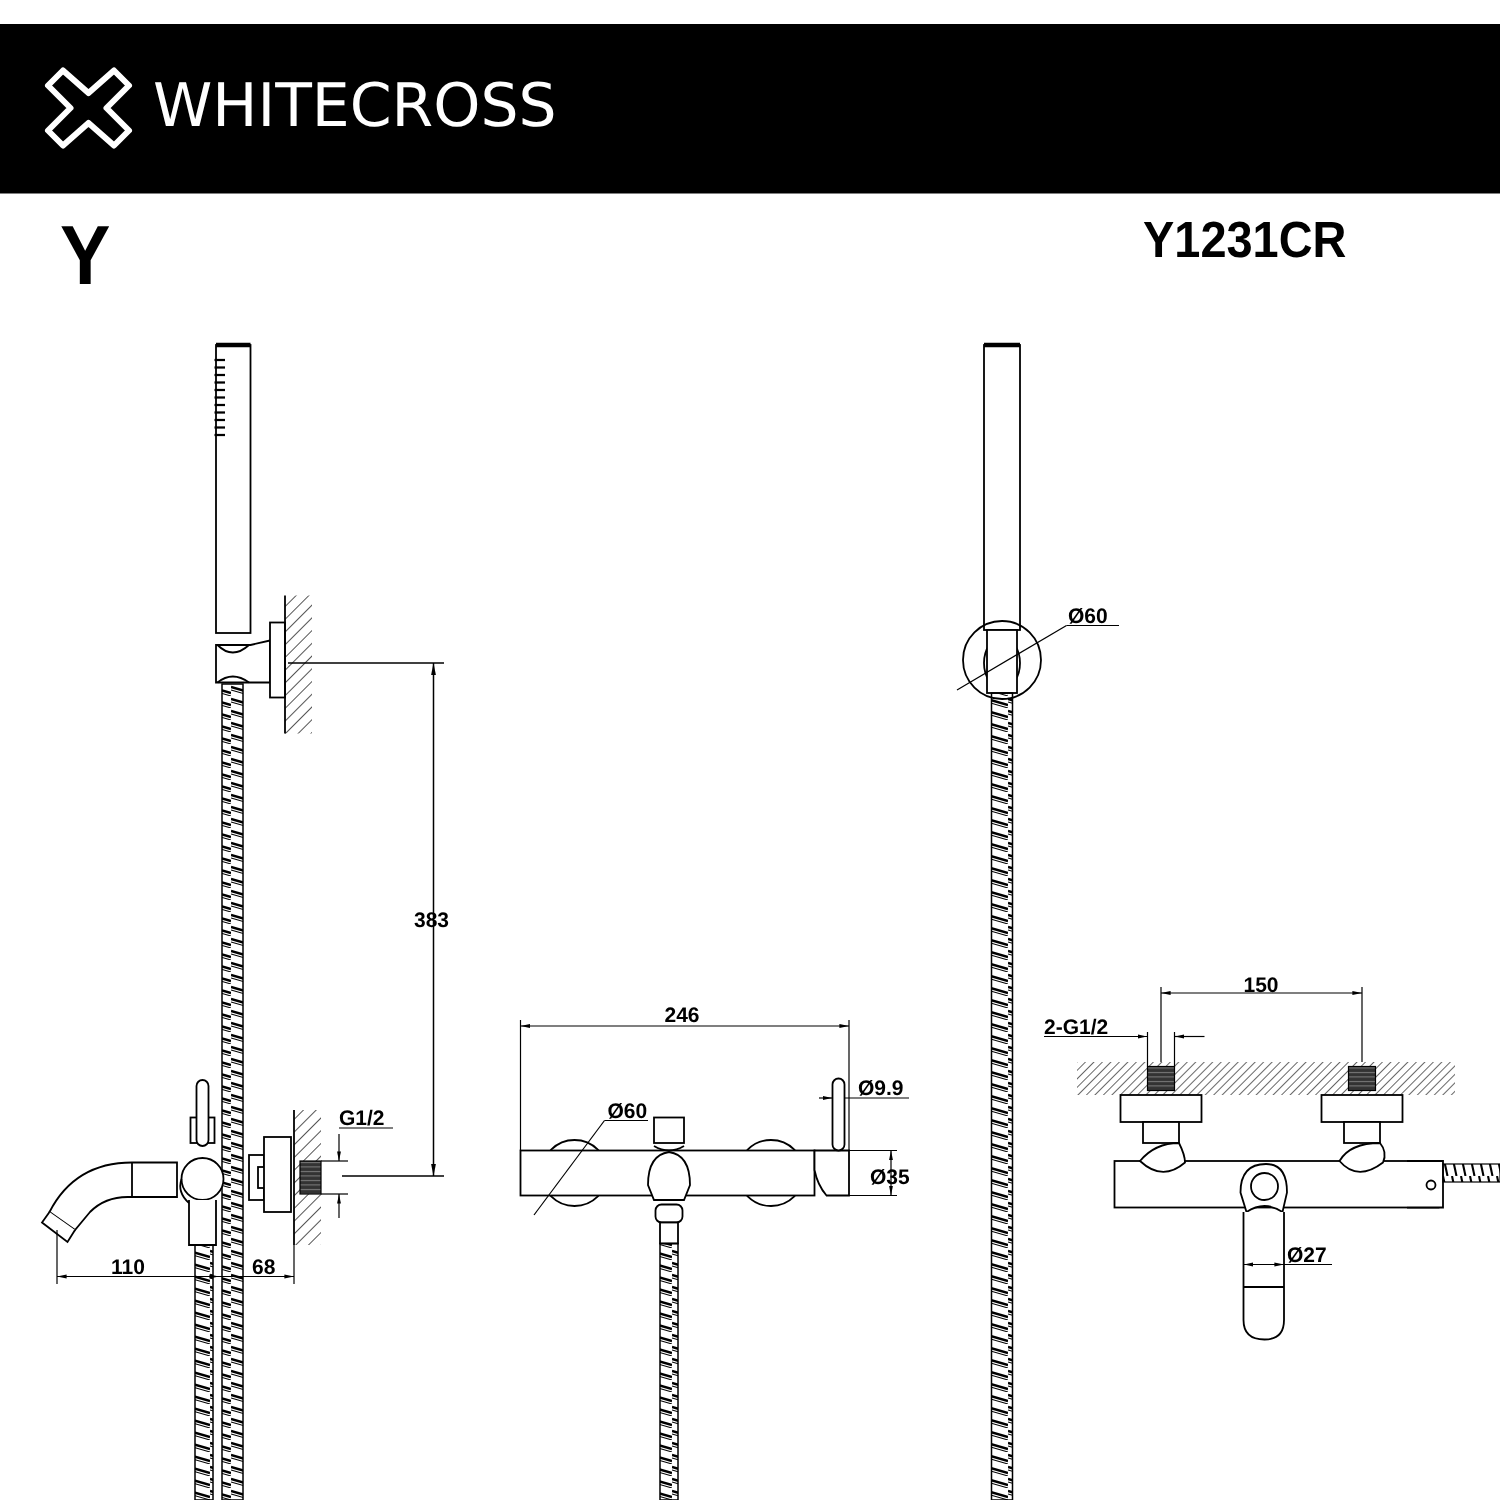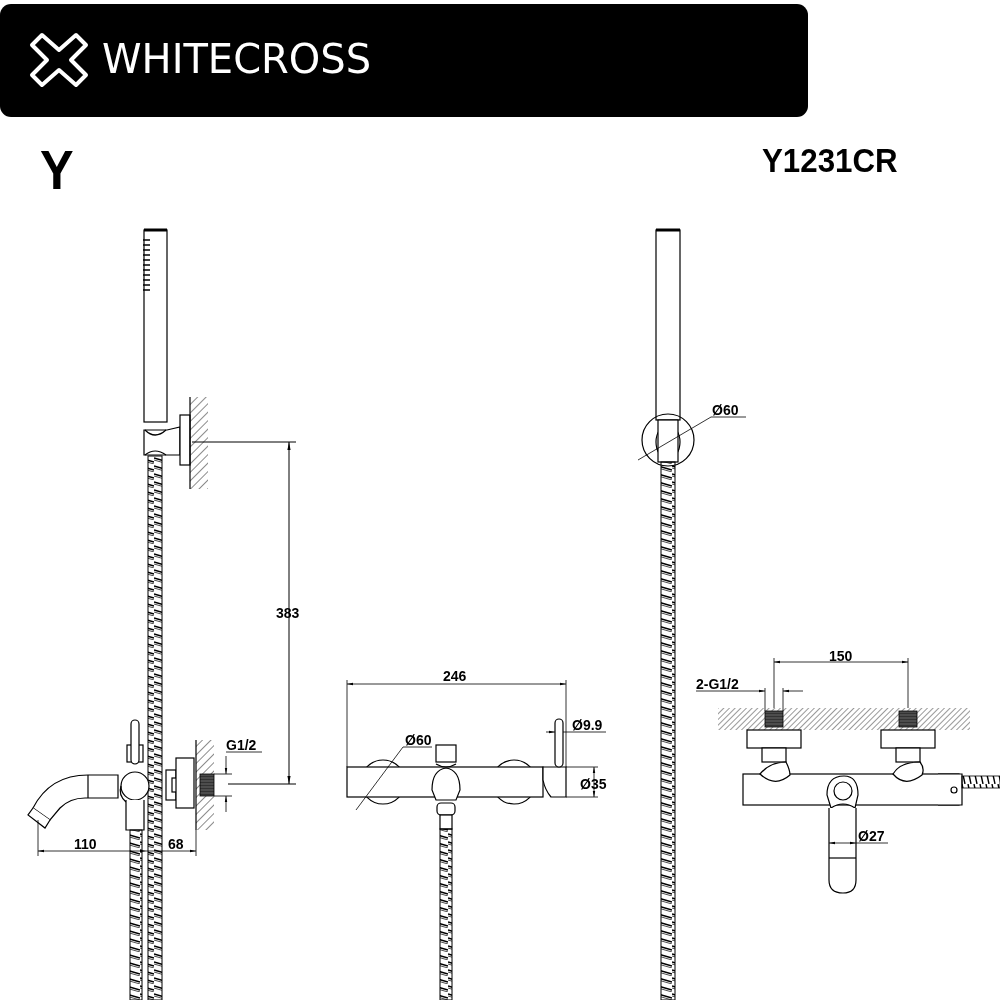--- a/index.html
+++ b/index.html
@@ -1,17 +1,17 @@
 <!DOCTYPE html>
 <html><head>
 <meta charset="utf-8">
 <style>
   html, body { margin: 0; padding: 0; background: #ffffff; }
   body { width: 1000px; height: 1000px; position: relative; overflow: hidden; font-family: "Liberation Sans", sans-serif; }
-  .header { position: absolute; left: 0; top: 4px; width: 808px; height: 113px; background: #000000; border-radius: 11px; }
+  .header { position: absolute; left: 0; top: 16px; width: 1000px; height: 113px; background: #000000; }
   .logo { position: absolute; left: 28px; top: 27px; width: 62px; height: 58px; }
   .brand { position: absolute; left: 102px; top: 30px; color: #ffffff; font-family: "DejaVu Sans", sans-serif; font-size: 40px; font-weight: normal; letter-spacing: 0px; line-height: 50px; }
   .series { position: absolute; left: 40px; top: 138px; font-family: "Liberation Sans", sans-serif; font-size: 56px; font-weight: bold; color: #000; transform: scaleX(0.9); transform-origin: left top; line-height: 64px; }
   .model { position: absolute; left: 762px; top: 140px; font-family: "Liberation Sans", sans-serif; font-size: 34px; font-weight: bold; color: #000; line-height: 40px; transform: scaleX(0.92); transform-origin: left top; }
   .drawing { position: absolute; left: 0; top: 0; width: 1000px; height: 1000px; }
   .dim { font-family: "Liberation Sans", sans-serif; font-weight: bold; font-size: 14px; fill: #000; }
 </style>
 </head>
 <body>
 

